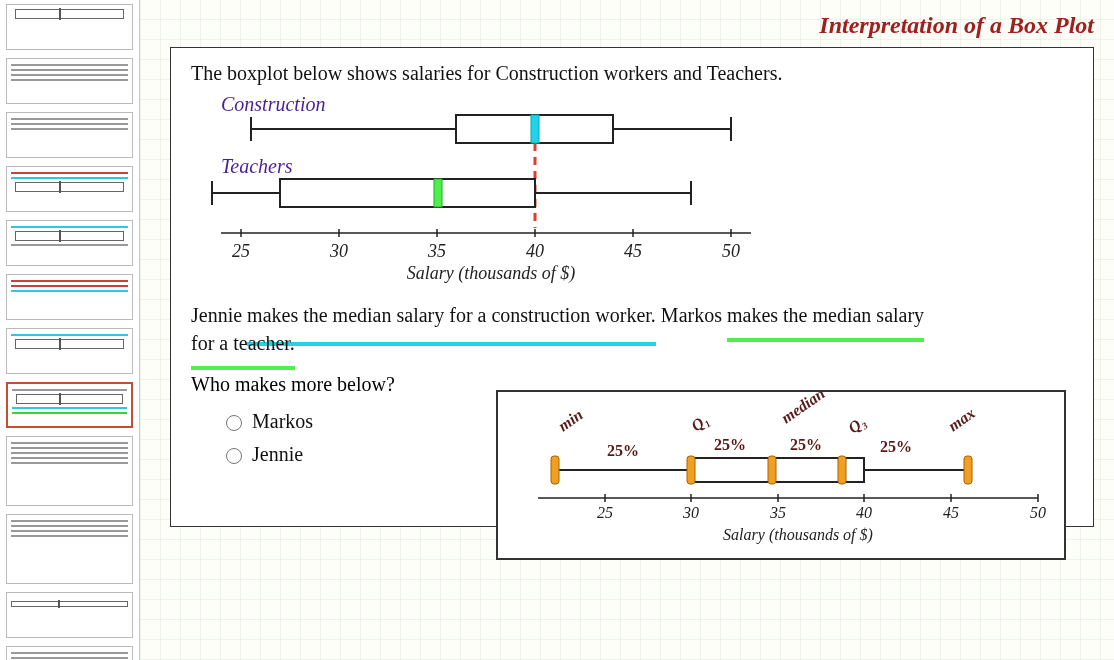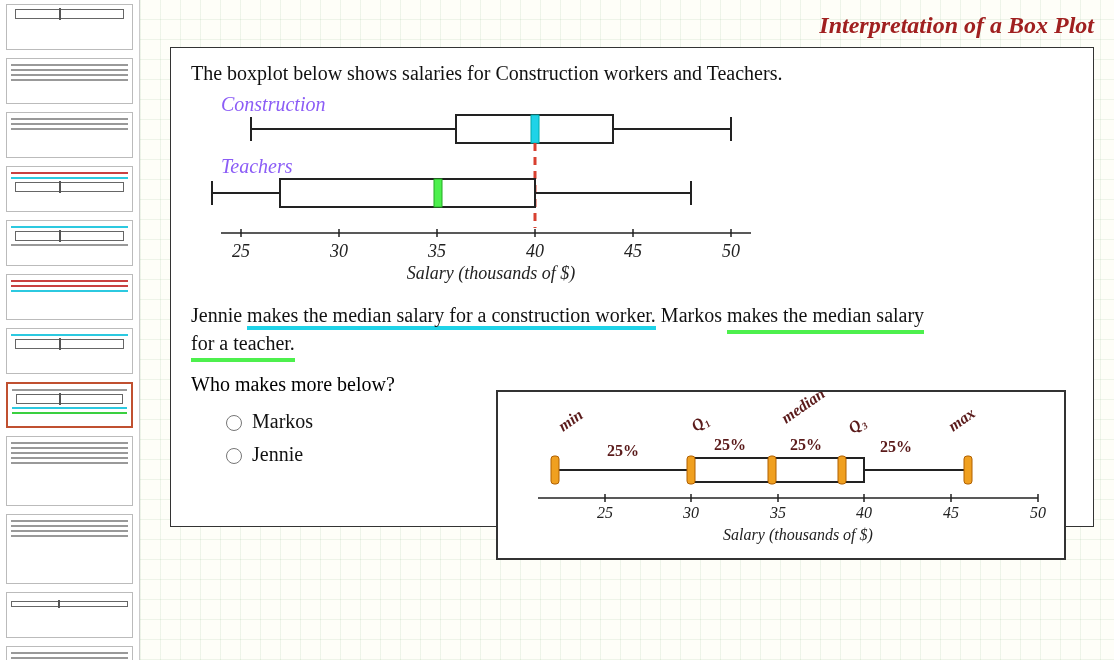--- a/index.html
+++ b/index.html
@@ -61,25 +61,25 @@
     background: #fff;
     padding: 14px 20px 14px 20px;
     height: 480px;
   }
   .prompt { font-size: 20px; color: #111; margin-bottom: 8px; }
   .plot-area { position: relative; height: 190px; margin: 4px 0 10px 0; }
   .plot-label {
     position: absolute;
     font-style: italic;
     font-size: 20px;
-    color: #8b5cf6;
+    color: #4c1d95;
   }
   .sent { font-size: 20px; color: #111; line-height: 1.4; margin-top: 18px; }
-  .ul-cyan { border-bottom: 4px solid #1fd3e8; padding-bottom: 0px; }
-  .ul-green { border-bottom: 4px solid #4df04d; padding-bottom: 4px; }
+  .ul-cyan { border-bottom: 4px solid #1fd3e8; padding-bottom: 16px; }
+  .ul-green { border-bottom: 4px solid #4df04d; padding-bottom: 12px; }
   .question { font-size: 20px; margin-top: 16px; }
   .opts { margin-top: 14px; }
   .opt {
     display: flex; align-items: center;
     font-size: 20px; color: #111;
     margin: 10px 0 10px 30px;
   }
   .opt input { width: 16px; height: 16px; margin-right: 10px; }
   .inset {
     border: 2px solid #333;

